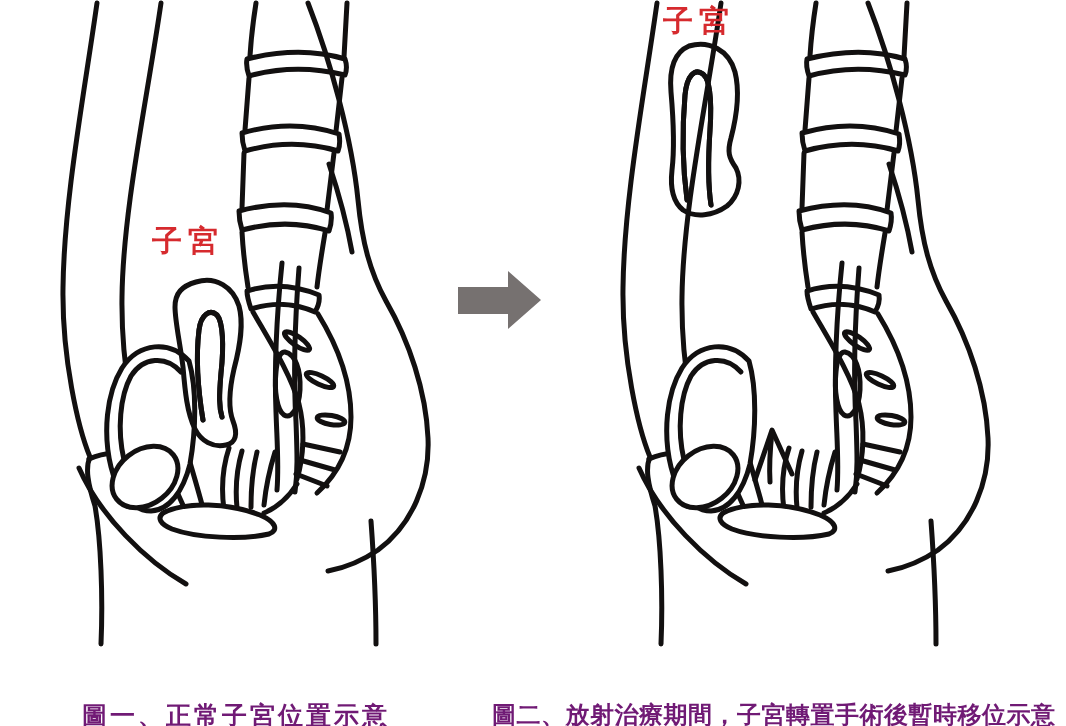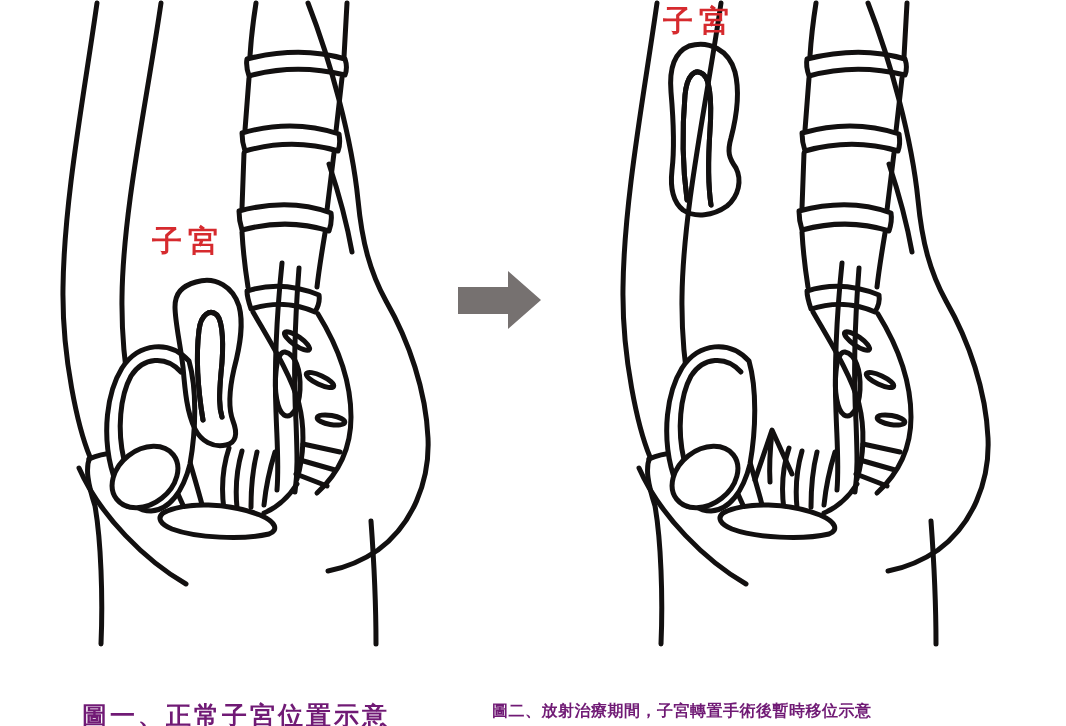--- a/index.html
+++ b/index.html
@@ -43,21 +43,21 @@
   }
   .caption{
     position:absolute;
     color:#701a75;
     font-weight:bold;
     white-space:nowrap;
     line-height:1;
     margin-top:16px;
   }
   .caption-left{left:82px;top:687px;font-size:25px;letter-spacing:3px;}
-  .caption-right{left:492px;top:687px;font-size:16px;letter-spacing:0.5px;}
+  .caption-right{left:492px;top:687px;font-size:24px;letter-spacing:0.5px;}
 </style>
 </head>
 <body>
 
 <div class="canvas">
 
   <svg class="scene sketch" width="1066" height="726" viewBox="0 0 1066 726">
 
     <defs>
       <g id="torso">

